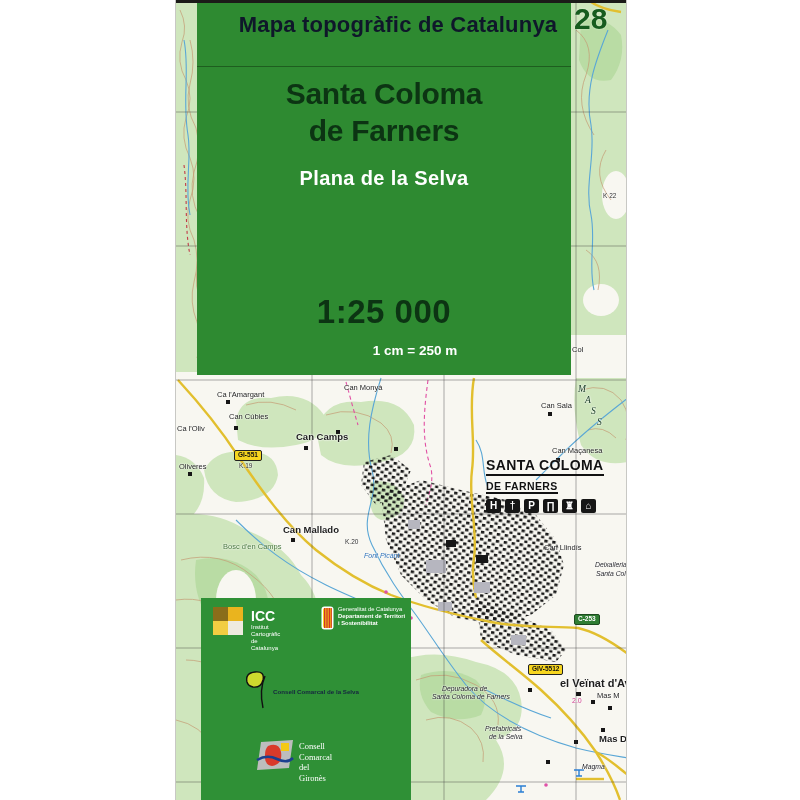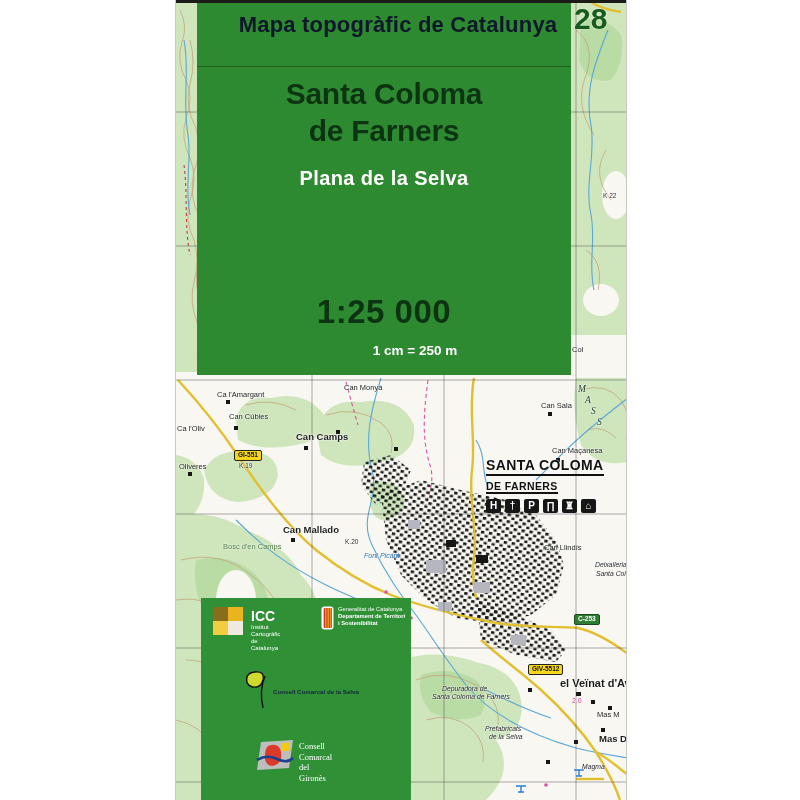--- a/index.html
+++ b/index.html
@@ -233,21 +233,21 @@
       <span class="lbl" style="left: 368px; top: 544px;">Can Llindís</span>
       <span class="lbl iblue" style="left: 188px; top: 552px;">Font Picant</span>
       <span class="lbl italic" style="left: 419px; top: 562px;">Deixalleria</span>
       <span class="lbl italic" style="left: 420px; top: 571px;">Santa Colo</span>
       <span class="lbl shield-g" style="left: 398px; top: 614px;">C-253</span>
       <span class="lbl shield-y" style="left: 352px; top: 664px;">GIV-5512</span>
       <span class="lbl big" style="left: 384px; top: 678px;">el Veïnat d'Av</span>
       <span class="lbl italic" style="left: 266px; top: 686px;">Depuradora de</span>
       <span class="lbl italic" style="left: 256px; top: 694px;">Santa Coloma de Farners</span>
       <span class="lbl pink" style="left: 396px; top: 697px;">2.0</span>
-      <span class="lbl" style="left: 421px; top: 711px;">Mas M</span>
+      <span class="lbl" style="left: 421px; top: 692px;">Mas M</span>
       <span class="lbl italic" style="left: 309px; top: 726px;">Prefabricats</span>
       <span class="lbl italic" style="left: 313px; top: 734px;">de la Selva</span>
       <span class="lbl bold" style="left: 423px; top: 734px;">Mas D</span>
       <span class="lbl italic" style="left: 406px; top: 764px;">Magma</span>
     </div>
 
   <div class="town-block">
     <div><span class="town-line1">SANTA COLOMA</span></div>
     <div><span class="town-line2">DE FARNERS</span></div>
     <div class="picto-row">

